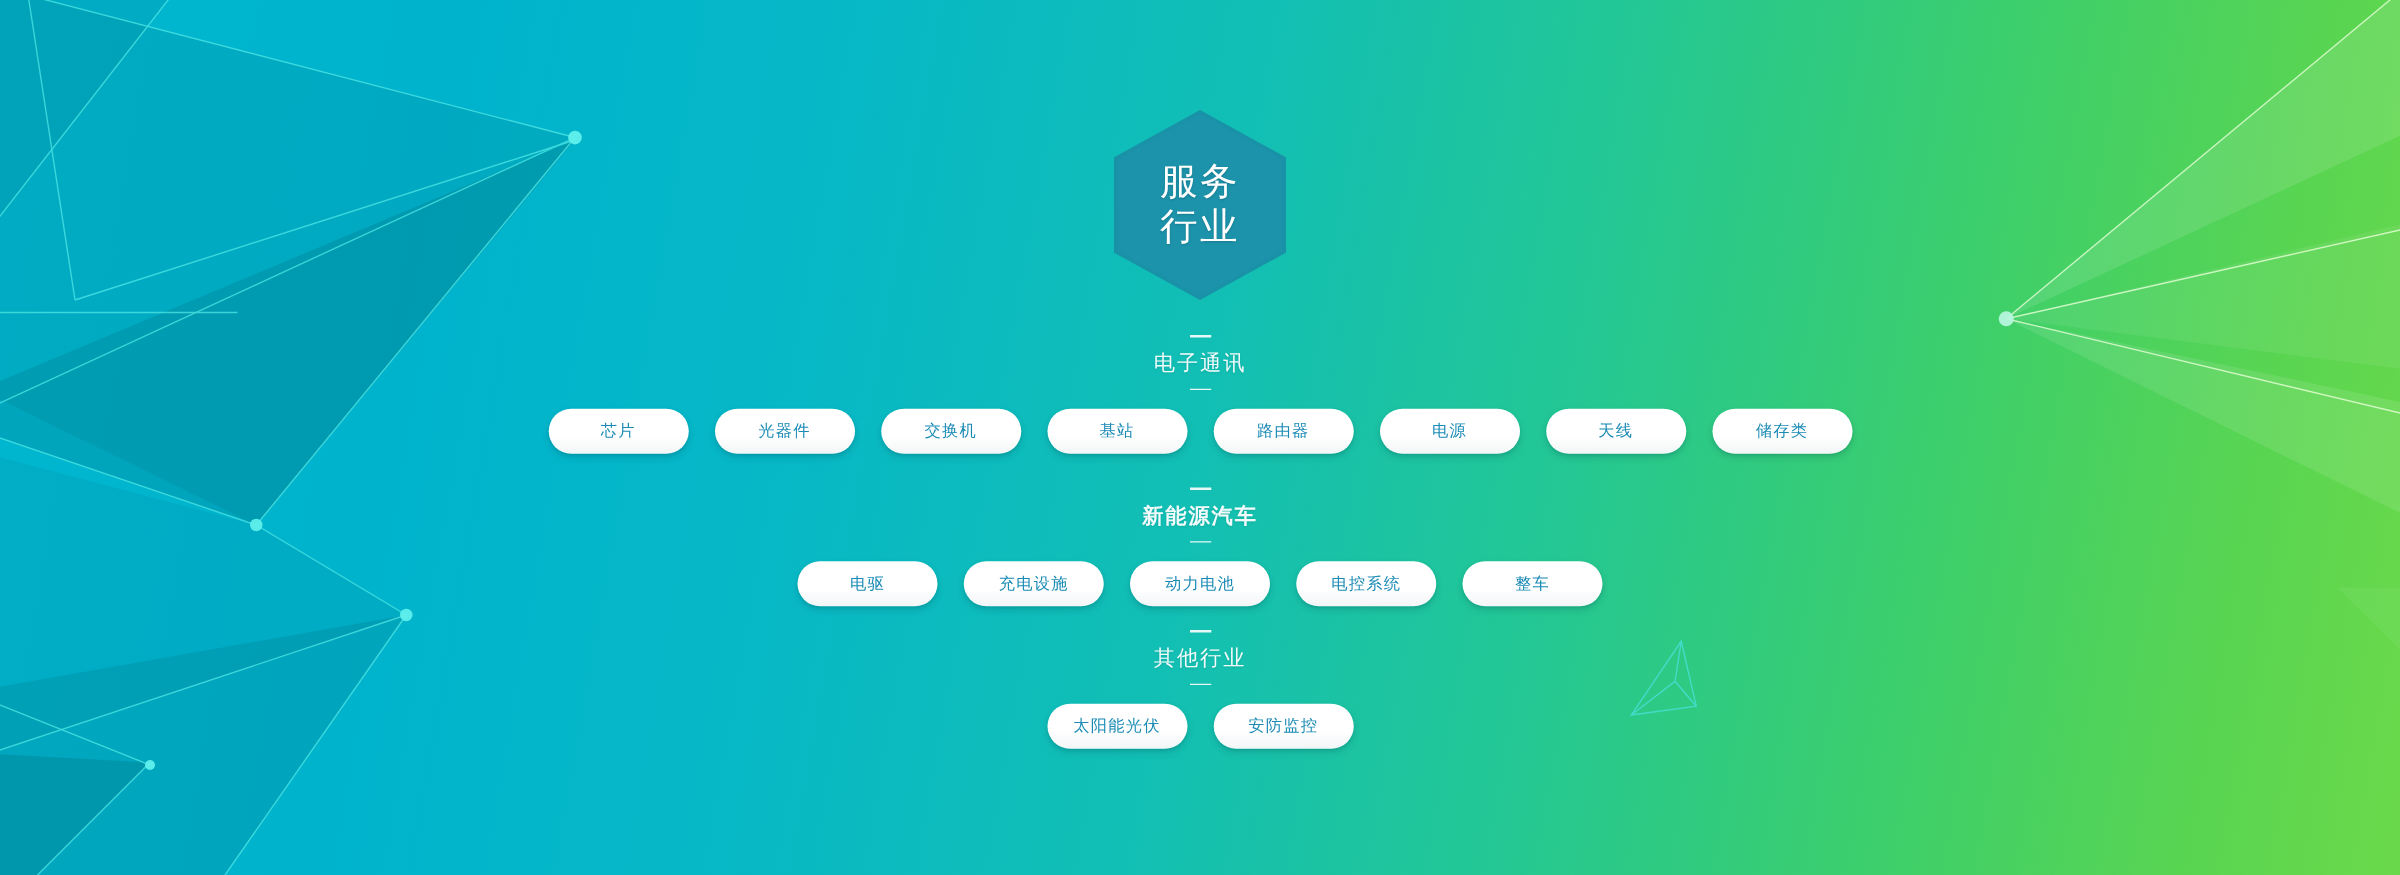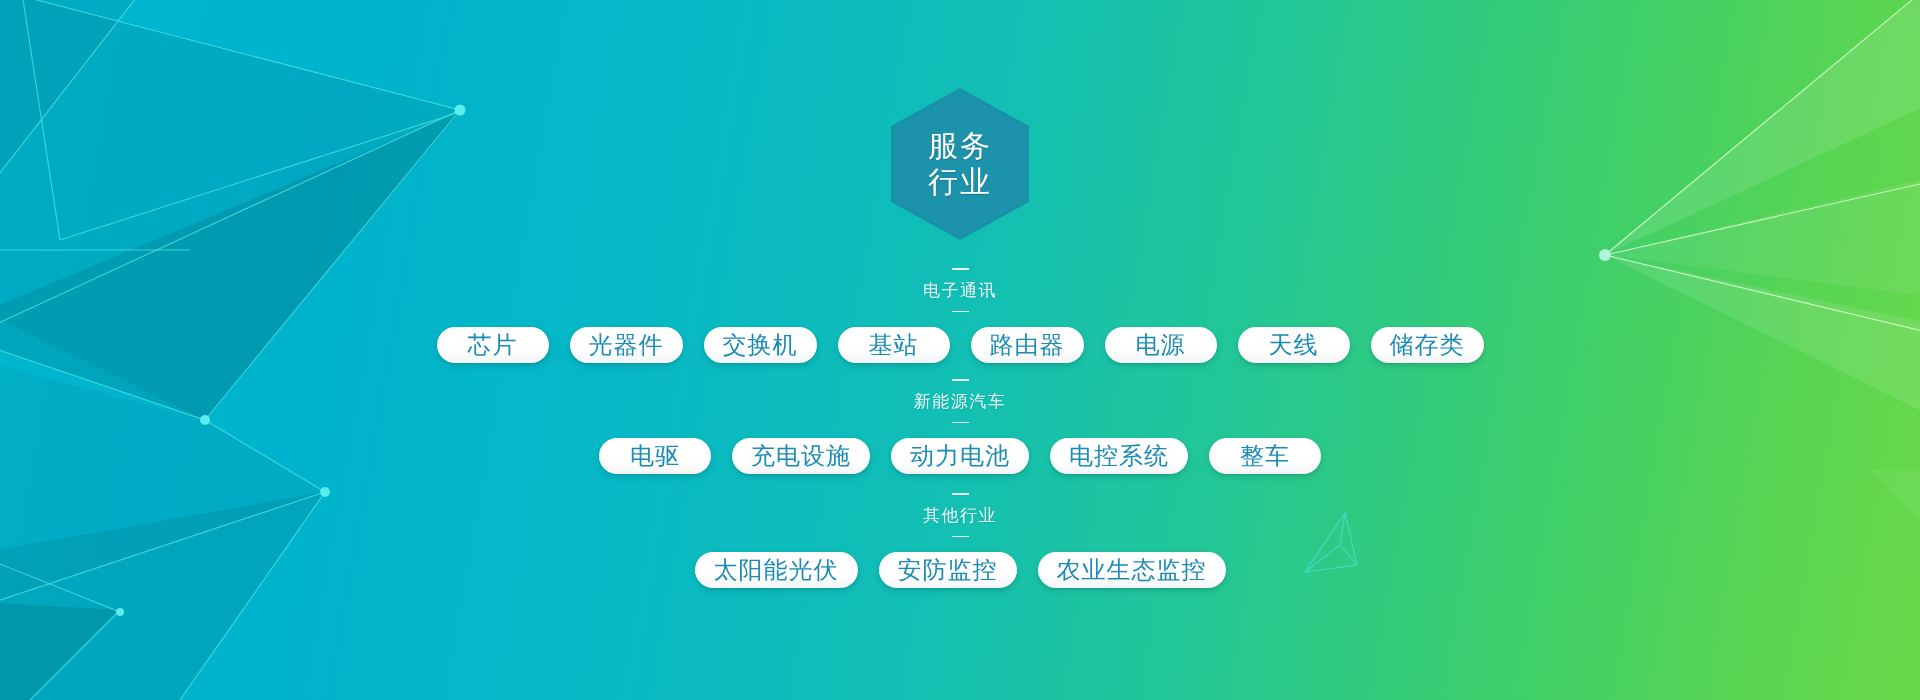--- a/index.html
+++ b/index.html
@@ -99,21 +99,21 @@
   }
   .section-title .dash {
     display: inline-block;
     width: 17px;
     height: 1.5px;
     background: #f2fbfb;
     opacity: .95;
   }
 
   .row-electronics { margin-top: 28px; }
-  .row-newenergy   { margin-top: 16px; }
+  .row-newenergy   { margin-top: 27px; font-weight: bold; }
   .row-other       { margin-top: 19px; }
 
   
   .pill-row {
     display: flex;
     justify-content: center;
     align-items: center;
     gap: 21px;
     margin-top: 15px;
     flex-wrap: nowrap;
@@ -121,21 +121,21 @@
   .pill {
     background: linear-gradient(#ffffff 0%, #ffffff 62%, #f2f5f6 100%);
     color: #1b8bb5;
     border-radius: 20px;
     height: 36px;
     min-width: 74px;
     padding: 0 19px;
     display: inline-flex;
     align-items: center;
     justify-content: center;
-    font-size: 24px;
+    font-size: 13px;
     letter-spacing: 1px;
     box-shadow: 0 3px 6px rgba(0, 60, 70, .18),
                 0 1px 2px rgba(0, 60, 70, .12);
     white-space: nowrap;
     cursor: pointer;
   }
 </style>
 </head>
 <body>
 
@@ -241,17 +241,16 @@
     </div>
 
     <div class="section-title row-other">
       <i class="dash"></i>
       <span>其他行业</span>
       <i class="dash"></i>
     </div>
     <div class="pill-row">
       <span class="pill">太阳能光伏</span>
       <span class="pill">安防监控</span>
-      <span class="pill">农业生态监控</span>
     </div>
 
   </div>
 </div>
 
 </body></html>

